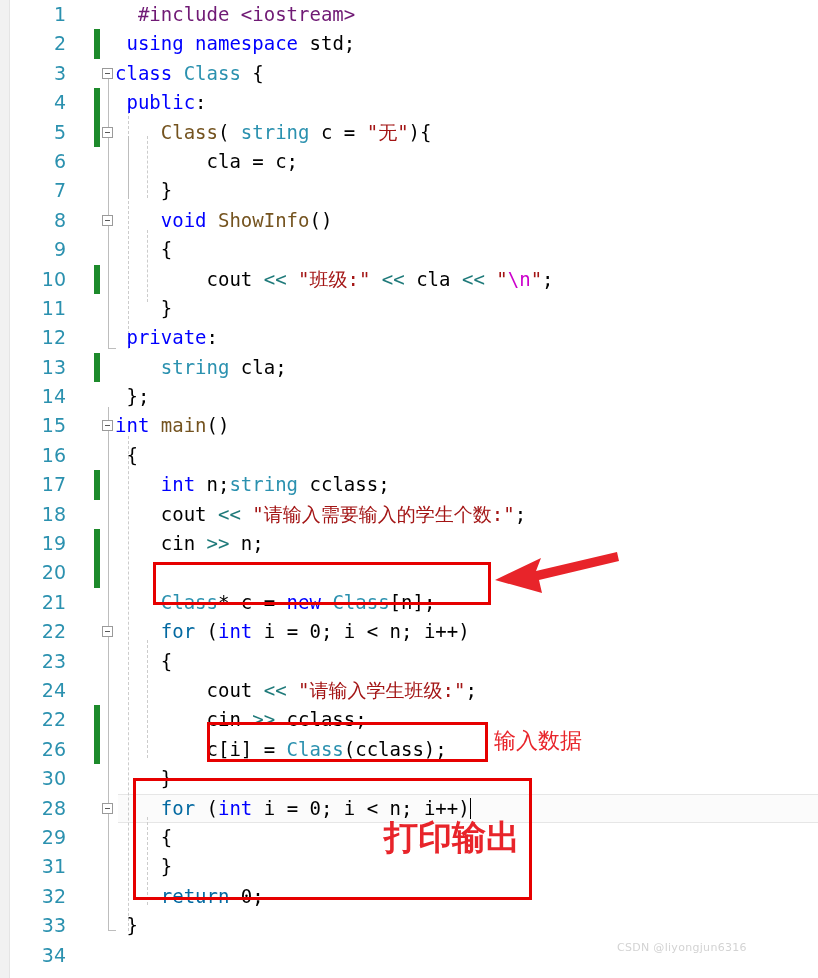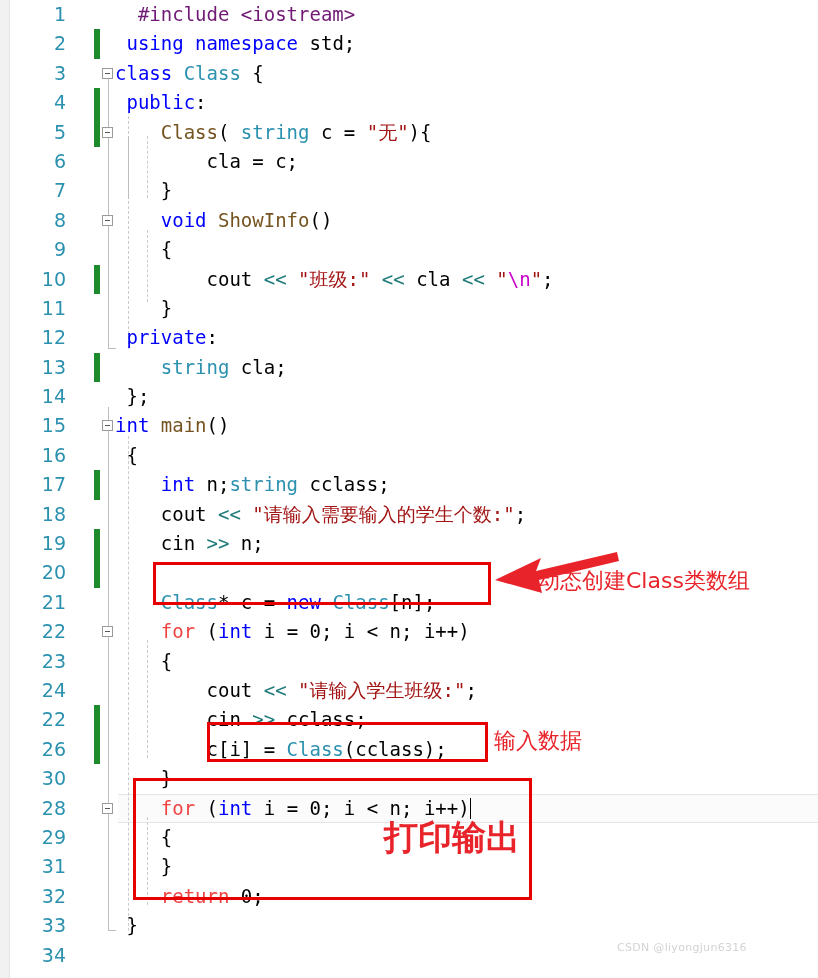--- a/index.html
+++ b/index.html
@@ -117,21 +117,21 @@
   }
   .guide .foot {
     position: absolute;
     left: 0; bottom: 0;
     width: 7px;
     border-bottom: 1px solid #bdbdbd;
   }
 
   
   .kw      { color: #0000ff; }          
-  .kwc     { color: #ef4444; }          
+  .kwc     { color: #0369a1; }          
   .type    { color: #2b91af; }          
   .fn      { color: #74531f; }          
   .str     { color: #a31515; }          
   .esc     { color: #cc00cc; }          
   .pp      { color: #701a75; }          
   .inc     { color: #701a75; }          
   .op      { color: #1f7a7a; }          
   .pl      { color: #000000; }          
 
   
@@ -222,21 +222,20 @@
   <div class="redbox" style="left:153px; top:562px; width:338px; height:43px;"></div>
   <div class="redbox" style="left:207px; top:722px; width:281px; height:40px;"></div>
   <div class="redbox" style="left:133px; top:778px; width:399px; height:122px;"></div>
 
   <div class="arrow-wrap" style="left:495px; top:552px; width:130px; height:52px;">
     <svg width="130" height="52" viewBox="0 0 130 52">
       <polygon points="0,28 46,6 41,19 122,0 124,9 44,28 47,41" fill="#e8242a"></polygon>
     </svg>
   </div>
 
-  <div class="annot" style="left:538px; top:566px; font-size:22px;">动态创建Class类数组</div>
 
   <div class="annot" style="left:494px; top:726px; font-size:22px;">输入数据</div>
 
   <div class="annot" style="left:384px; top:815px; font-size:34px; font-weight:bold;">打印输出</div>
 
   <div class="watermark" style="left:617px; top:941px;">CSDN @liyongjun6316</div>
 
 </div>
 
 </body></html>

